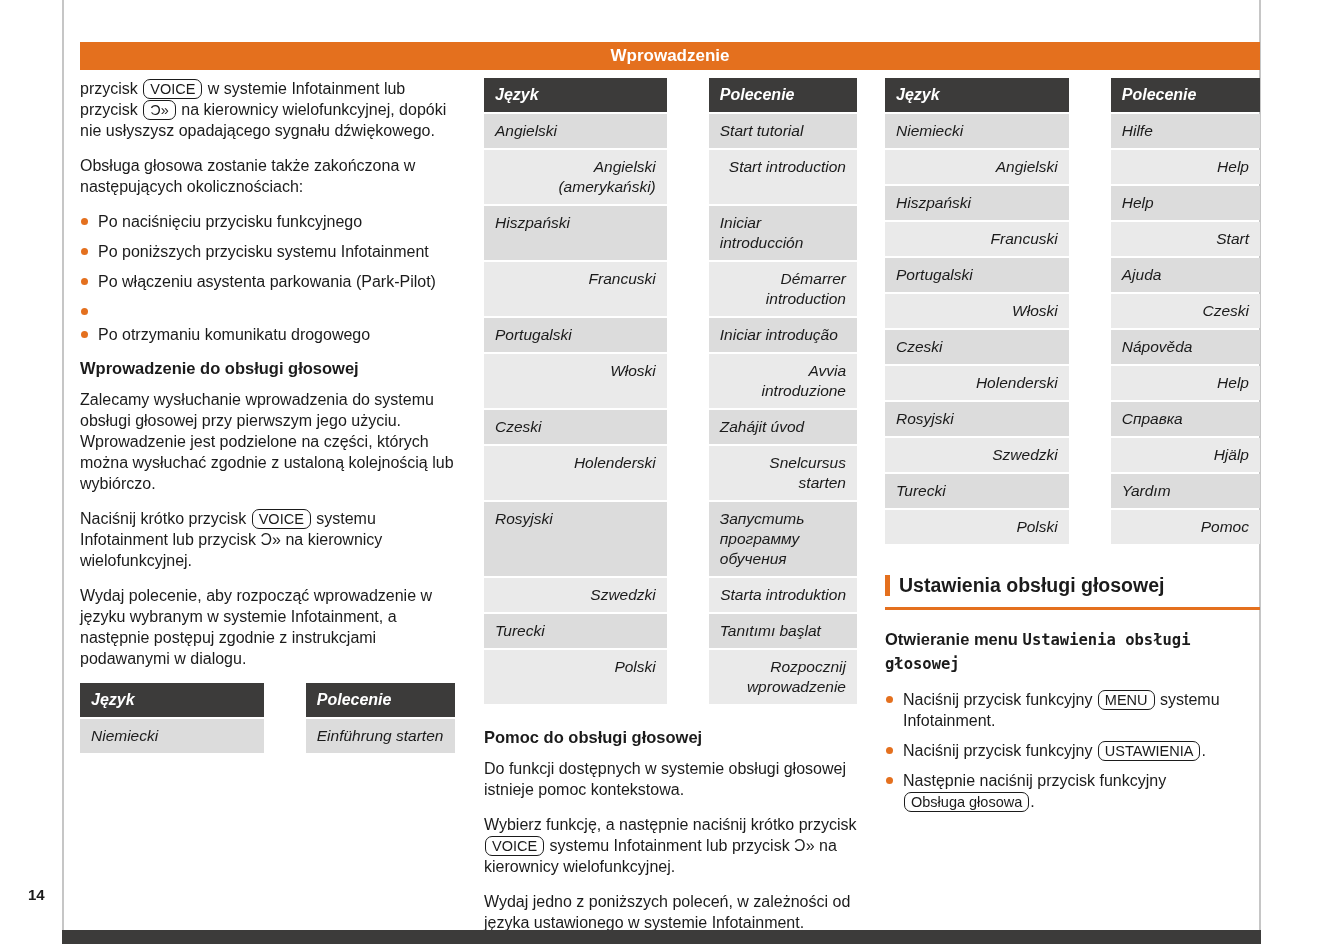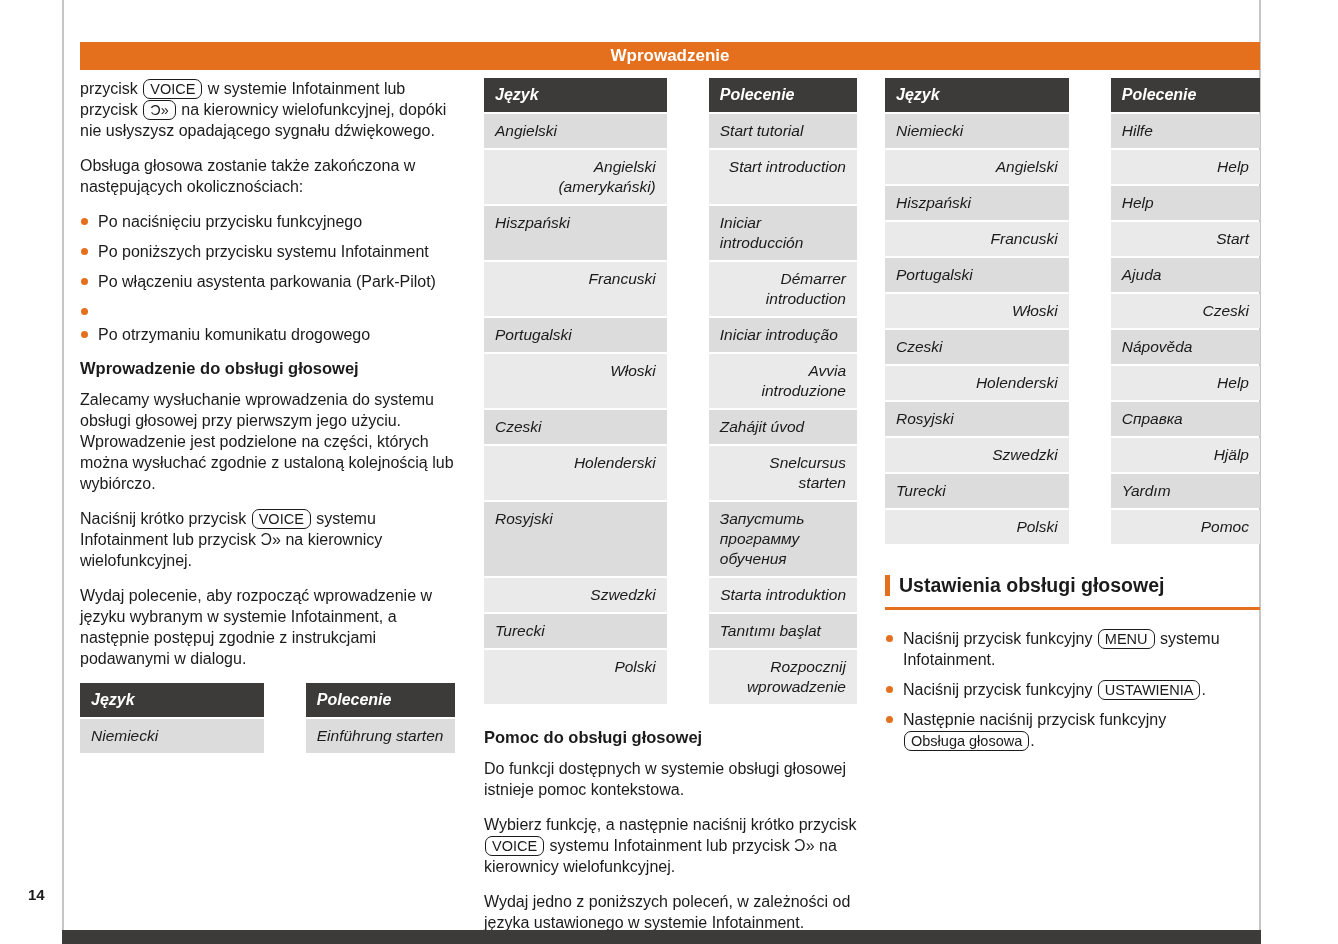--- a/index.html
+++ b/index.html
@@ -226,20 +226,21 @@
         </div>
         <div class="trow even">
           <div class="tcell">Polski</div>
           <div class="tcell">Pomoc</div>
         </div>
       </div>
     <div class="section-title-wrap">
       <span class="accent-tick"></span>
       <span class="section-title">Ustawienia obsługi głosowej</span>
     </div>
+    <div class="subheading-rich"><span>Otwieranie menu </span><span class="mono">Ustawienia obsługi głosowej</span></div>
     <div class="bullets">
         <div class="bullet-item">
           <span class="dot"></span>
           <span class="bullet-text"><span>Naciśnij przycisk funkcyjny </span><span class="keycap">MENU</span><span> systemu Infotainment.</span></span>
         </div>
         <div class="bullet-item">
           <span class="dot"></span>
           <span class="bullet-text"><span>Naciśnij przycisk funkcyjny </span><span class="keycap">USTAWIENIA</span><span>.</span></span>
         </div>
         <div class="bullet-item">

